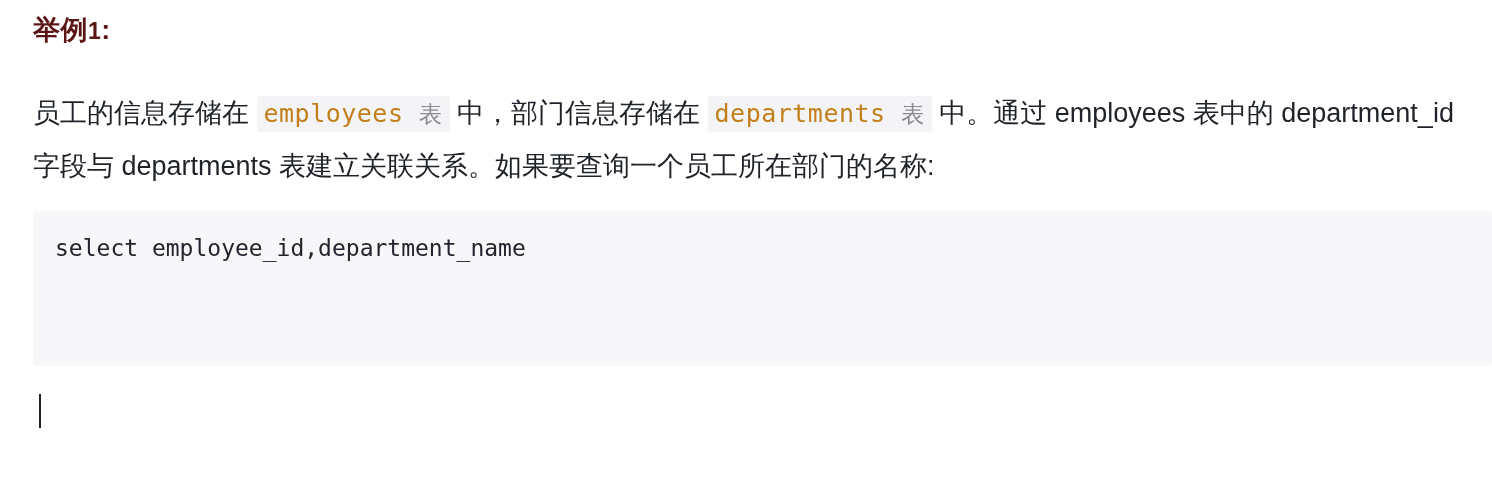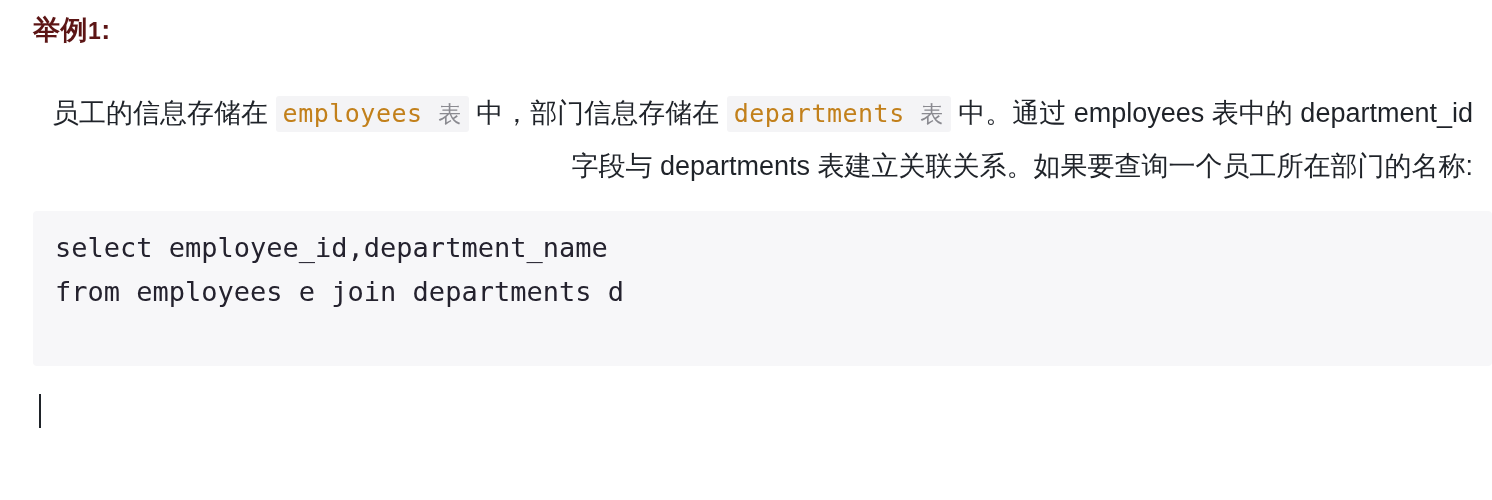--- a/index.html
+++ b/index.html
@@ -45,21 +45,21 @@
   
   .para {
     position: absolute;
     left: 33px;
     width: 1440px;
     font-size: 27px;
     line-height: 52px;
     color: #1f2329;
     letter-spacing: 0px;
   }
-  .para-1 { top: 87px; text-align: right; }
+  .para-1 { top: 87px; }
   .para-2 { top: 386px; }
 
   .para .txt { white-space: pre-wrap; }
 
   
   code.inline {
     font-family: "DejaVu Sans Mono", "Liberation Mono", monospace;
     font-size: 25px;
     color: #c2801b;
     background: #f4f4f6;
@@ -81,21 +81,21 @@
     width: 1459px;
     height: 155px;
     background: #f7f7f9;
     border-radius: 4px;
     box-sizing: border-box;
     padding: 15px 0 0 22px;
     overflow: hidden;
   }
   .codeblock .line {
     font-family: "DejaVu Sans Mono", "Liberation Mono", monospace;
-    font-size: 27px;
+    font-size: 23px;
     line-height: 44px;
     color: #24222e;
     white-space: pre;
     letter-spacing: 0px;
   }
 
   
   .caret {
     display: inline-block;
     width: 2px;
@@ -109,18 +109,17 @@
 <body>
 
 <div class="page">
 
   <div class="heading"><span>举例</span><span class="num">1</span><span>:</span></div>
 
   <div class="para para-1"><span class="txt">员工的信息存储在 </span><code class="inline"><span>employees</span> <span class="cn">表</span></code><span class="txt"> 中，部门信息存储在 </span><code class="inline"><span>departments</span> <span class="cn">表</span></code><span class="txt"> 中。通过 employees 表中的 department_id字段与 departments 表建立关联关系。如果要查询一个员工所在部门的名称:</span></div>
 
   <div class="codeblock">
     <div class="line">select employee_id,department_name</div>
-    <div class="line">from employees e join departments d</div>
   </div>
 
   <div class="para para-2"><span class="caret"></span></div>
 
 </div>
 
 </body></html>

